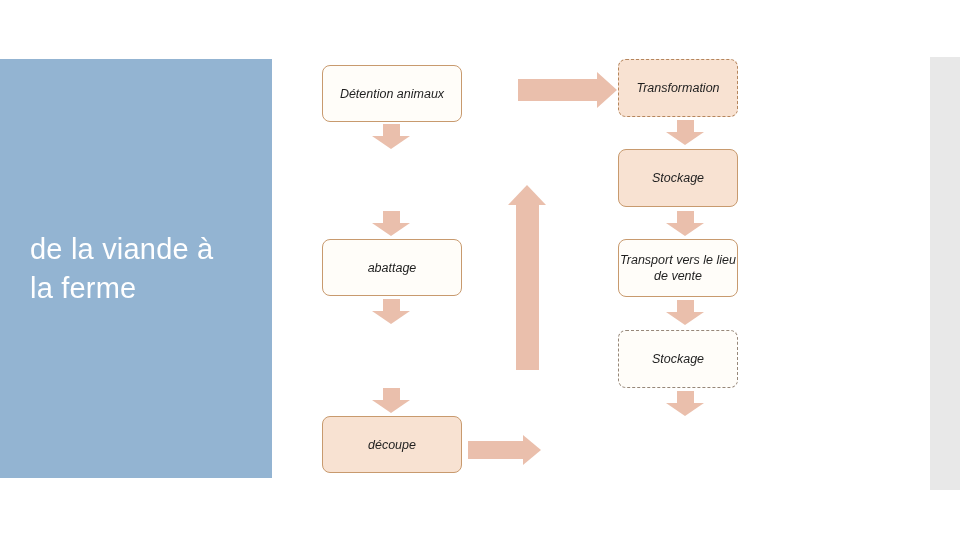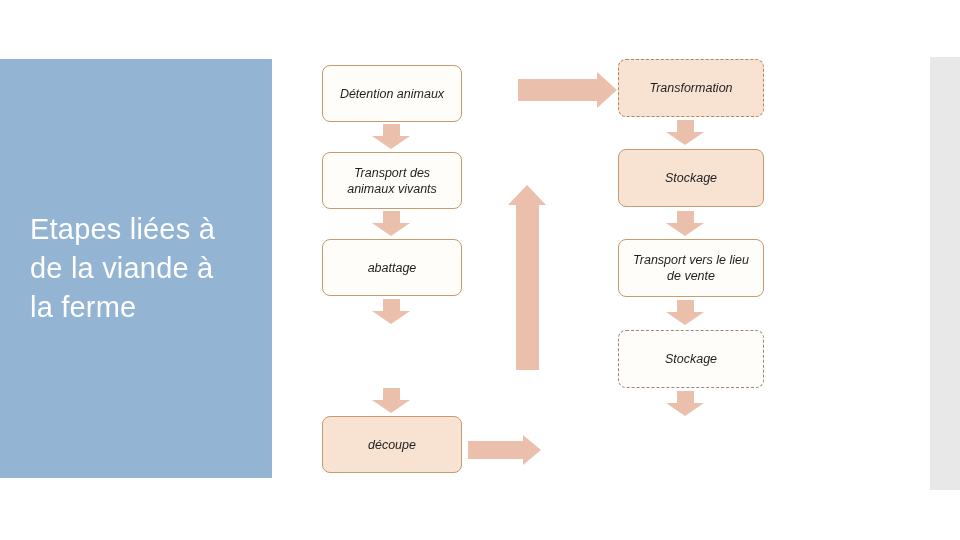--- a/index.html
+++ b/index.html
@@ -29,21 +29,21 @@
     position:absolute;
     box-sizing:border-box;
     border:1px solid var(--box-border,#c89a6e);
     border-radius:8px;
     background:var(--box-fill-white,#fffdf9);
     display:flex;align-items:center;justify-content:center;
     text-align:center;
     font-style:italic;
   }
   .box.mid{left:322px;width:140px;height:57px;}
-  .box.right{left:618px;width:146px;height:58px;}
+  .box.right{left:618px;width:120px;height:58px;}
   .box.fill{background:var(--box-fill-peach,#f8e2d2);}
   .box.dashed-dark{border:1px dashed var(--dashed-border-dark,#b5855c);}
   .box.dashed-gray{border:1px dashed var(--dashed-border-gray,#968779);}
   .box-label{
     color:var(--text-dark,#1f1f1f);
     font-size:12.5px;line-height:16px;
     max-width:124px;
   }
   
   .arrow-down{position:absolute;width:38px;height:25px;}
@@ -73,33 +73,29 @@
     border-bottom:20px solid var(--arrow-salmon,#eabfac);}
   .arrow-up .stem{width:23px;height:165px;background:var(--arrow-salmon,#eabfac);margin:0 auto;}
 </style>
 </head>
 <body>
 
 <div class="slide">
 
   <div class="title-panel">
     <div>
-      <div class="title-line">Etapes liées à</div>
       <div class="title-line">de la viande à</div>
       <div class="title-line">la ferme</div>
     </div>
   </div>
 
   <div class="gray-bar"></div>
 
   <div class="box mid" style="top:65px">
     <span class="box-label">Détention animaux</span>
-  </div>
-  <div class="box mid" style="top:152px">
-    <span class="box-label">Transport des animaux vivants</span>
   </div>
   <div class="box mid" style="top:239px">
     <span class="box-label">abattage</span>
   </div>
   <div class="box mid fill" style="top:416px">
     <span class="box-label">découpe</span>
   </div>
 
   <div class="arrow-down" style="left:372px;top:124px">
       <div class="stem"></div>

